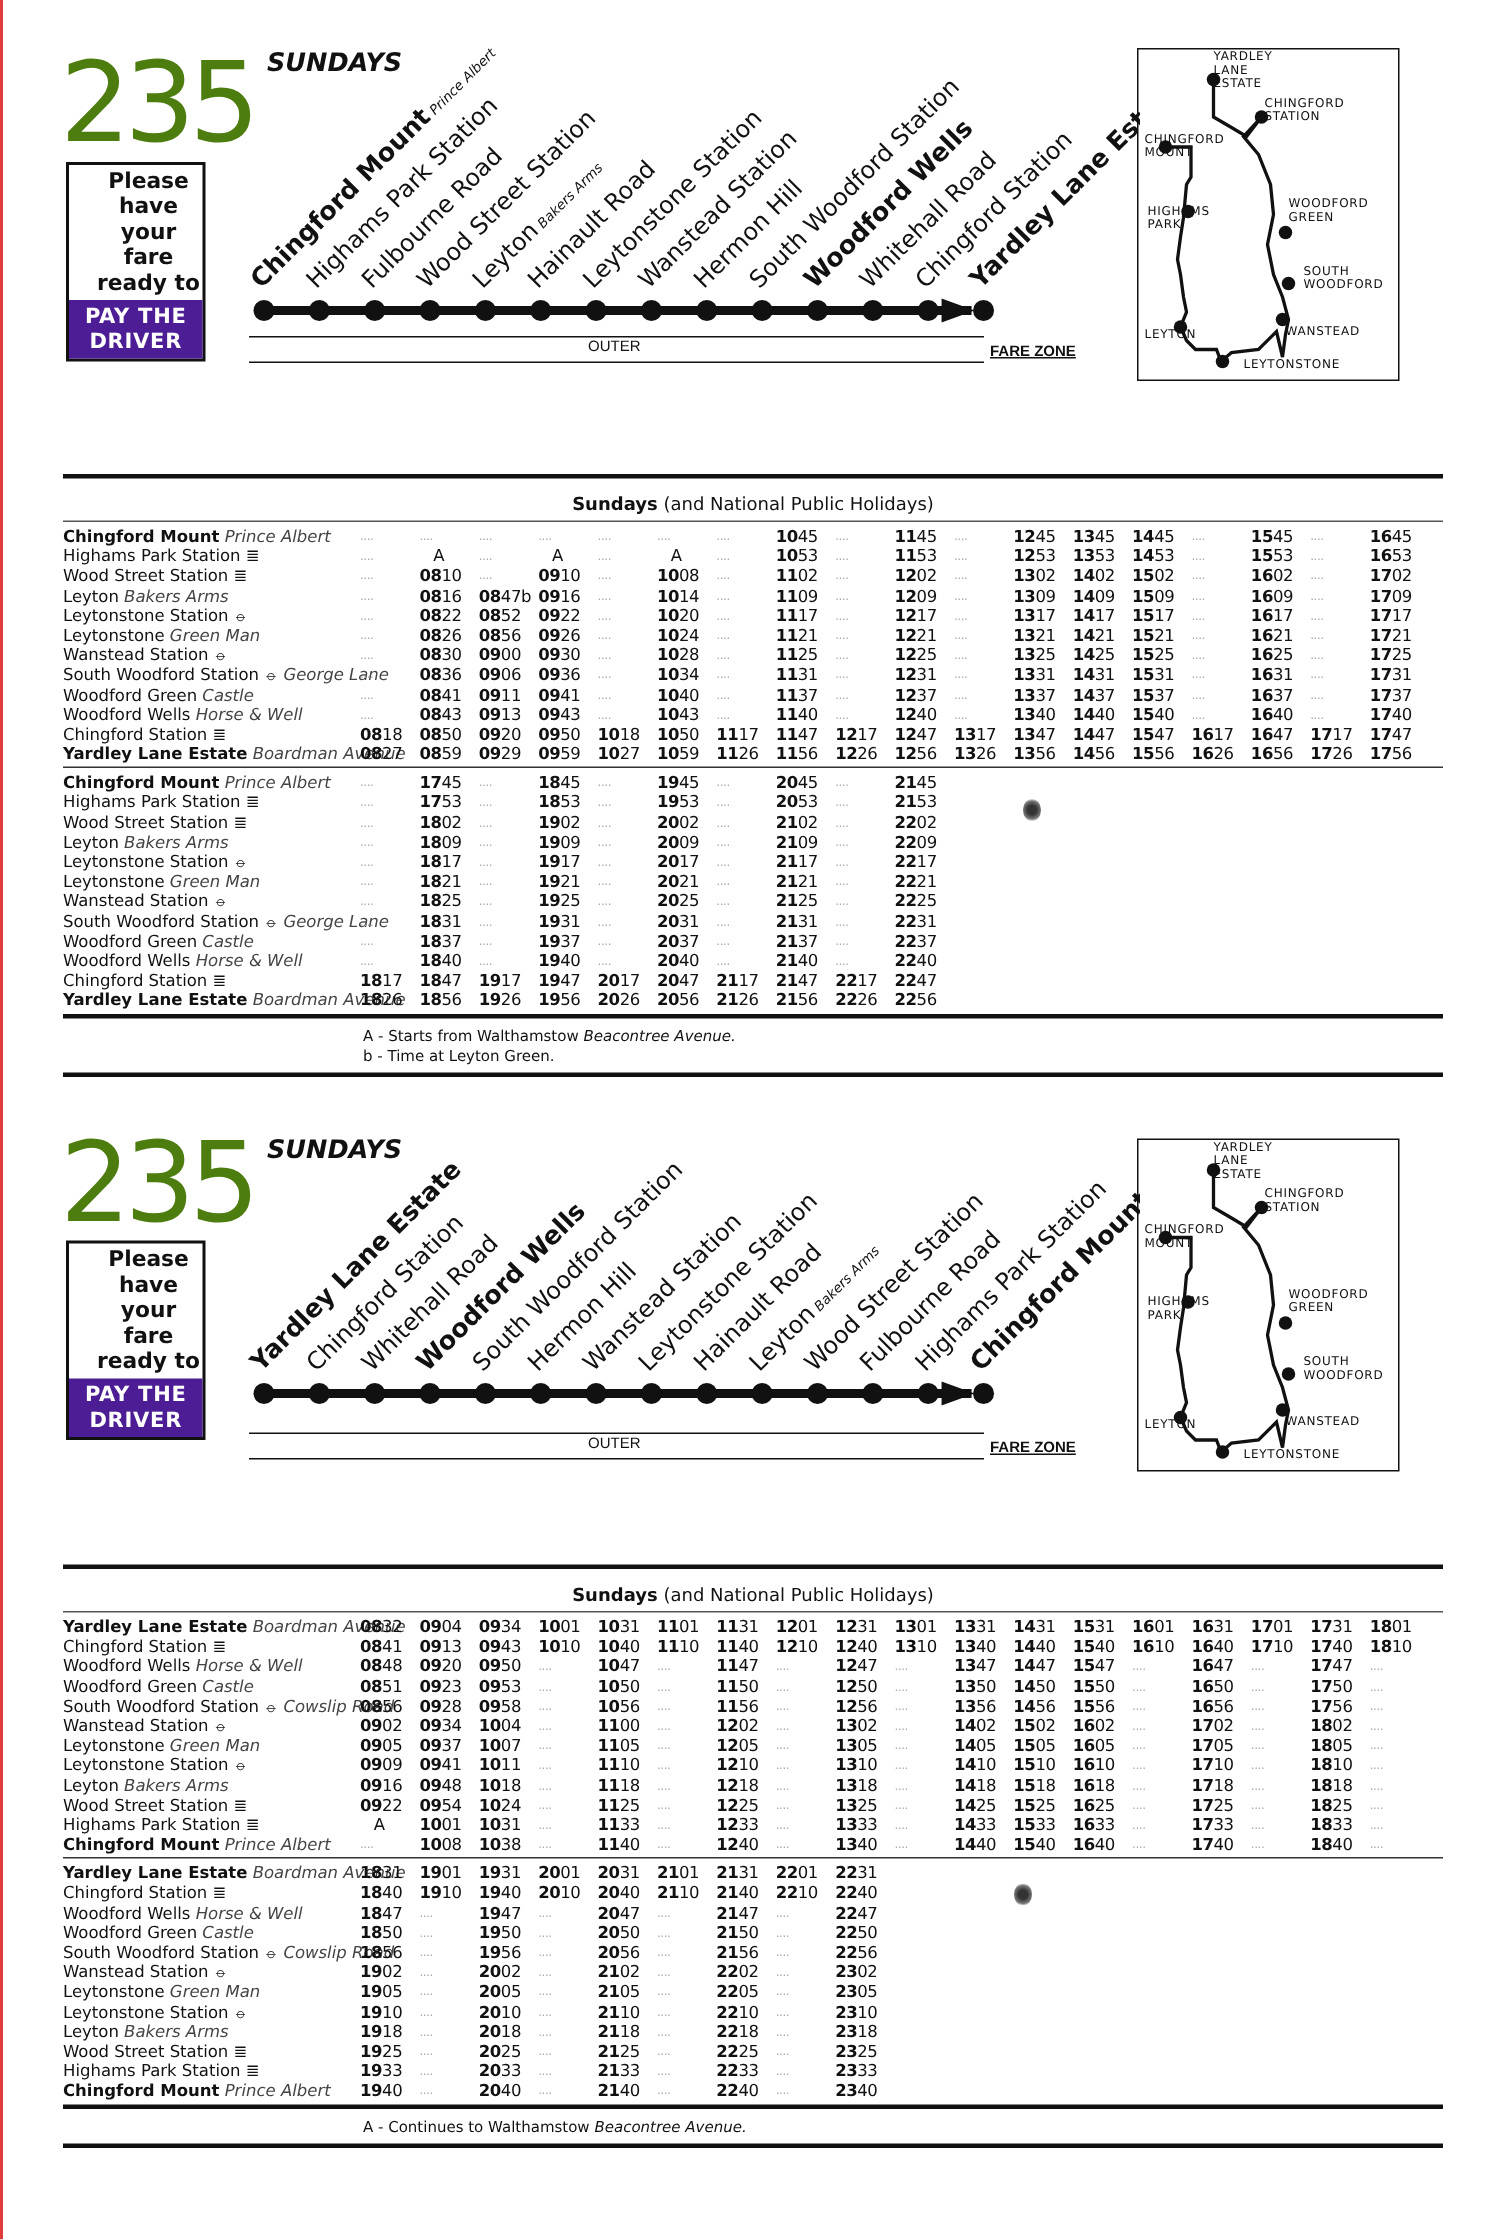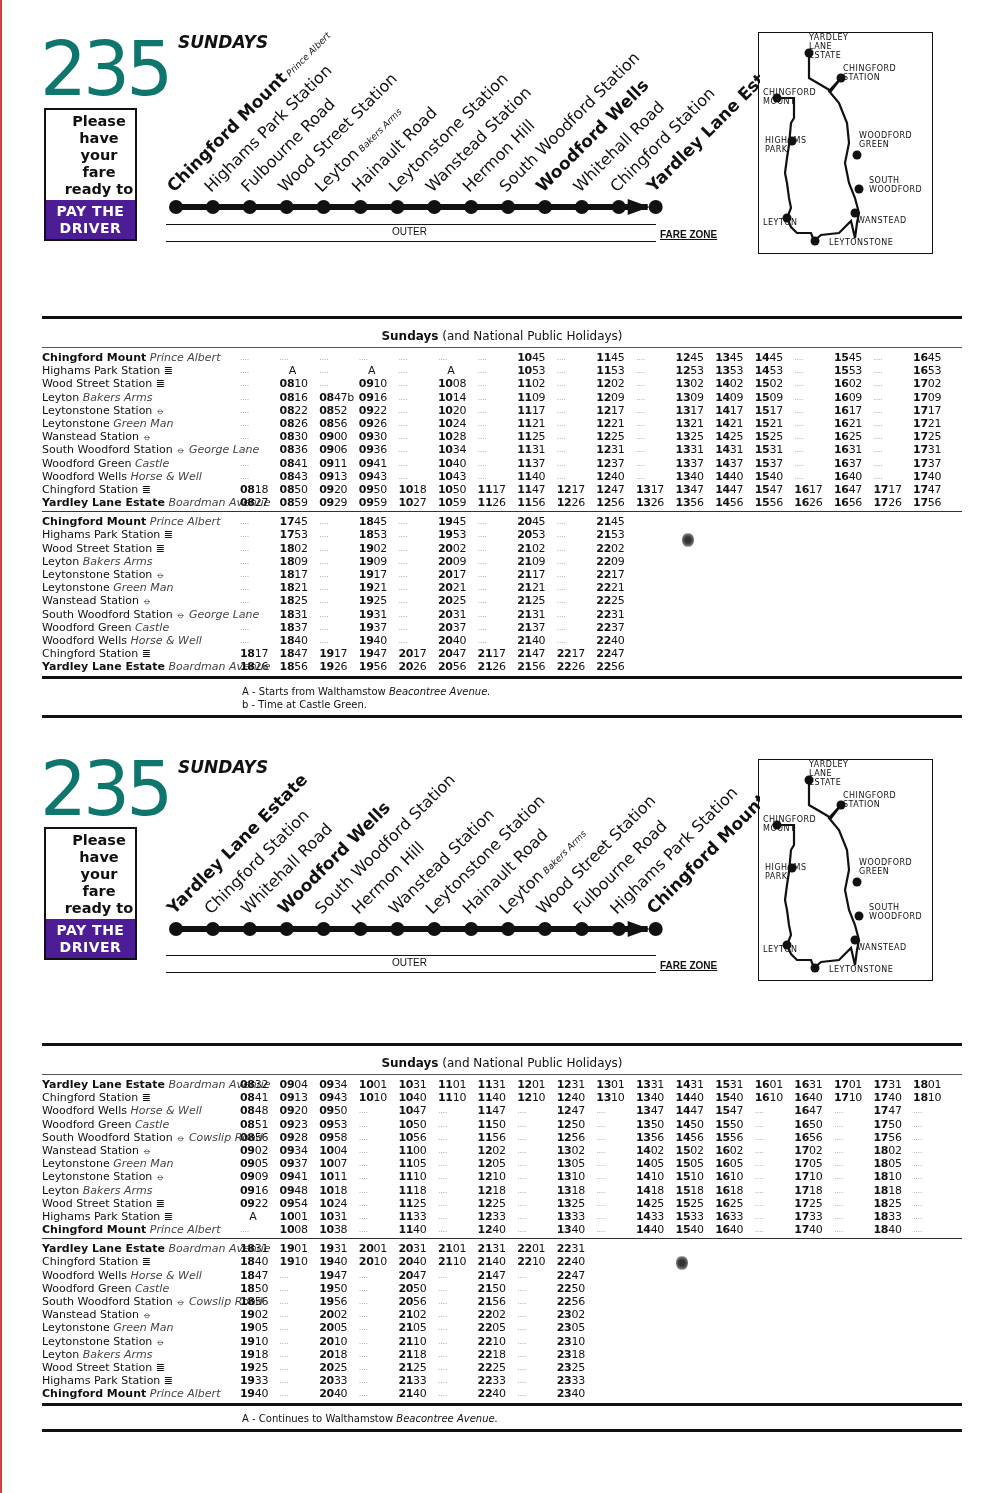--- a/index.html
+++ b/index.html
@@ -1,21 +1,21 @@
 <!DOCTYPE html>
 <html><head>
 <meta charset="utf-8">
 <style>
   * { box-sizing: border-box; margin: 0; padding: 0; }
   html, body { width: 1000px; height: 1493px; background: #fff; overflow: hidden; }
   body { position: relative; font-family: "DejaVu Sans", "Liberation Sans", sans-serif; color: #111; }
   .redline { position: absolute; left: 0; top: 0; width: 2px; height: 1493px; background: #e03a3a; }
 
   .section { position: absolute; left: 0; width: 1000px; }
-  .routenum { position: absolute; left: 40px; font-family: "DejaVu Sans", sans-serif; font-size: 74px; font-weight: 400; letter-spacing: -4px; line-height: 1; color: #0f766e; text-align: right; }
+  .routenum { position: absolute; left: 40px; font-family: "DejaVu Sans", sans-serif; font-size: 74px; font-weight: 400; letter-spacing: -4px; line-height: 1; color: #4d7c0f; text-align: right; }
   .daylabel { position: absolute; left: 178px; font-size: 17px; font-weight: bold; font-style: italic; }
   .farebox { position: absolute; left: 44px; width: 93px; border: 2px solid #111; text-align: center; }
   .farebox .top { font-size: 14.5px; font-weight: bold; line-height: 17px; padding: 3px 0 2px; margin-left: 17px; }
   .farebox .bot { background: #4c1d95; color: #fff; font-size: 14px; font-weight: bold; line-height: 17px; padding: 3px 0 2px; letter-spacing: 0.5px; }
 
   .stopsvg { position: absolute; left: 160px; }
   .fareline { position: absolute; left: 166px; width: 490px; height: 18px; border-top: 1.5px solid #111; border-bottom: 1.5px solid #111; }
   .fareline span { position: absolute; left: 226px; top: 1px; font-size: 10px; font-weight: normal; font-family: "Liberation Sans", sans-serif; }
   .farezone { position: absolute; left: 660px; font-size: 10px; font-weight: bold; font-family: "Liberation Sans", sans-serif; text-decoration: underline; }
 
@@ -530,21 +530,21 @@
           <div class="cell"><span class="h">20</span>26</div>
           <div class="cell"><span class="h">20</span>56</div>
           <div class="cell"><span class="h">21</span>26</div>
           <div class="cell"><span class="h">21</span>56</div>
           <div class="cell"><span class="h">22</span>26</div>
           <div class="cell"><span class="h">22</span>56</div>
         </div>
       </div>
     <div class="notes">
         <div>A - Starts from Walthamstow <i>Beacontree Avenue.</i></div>
-        <div>b - Time at Castle Green.</div>
+        <div>b - Time at Leyton Green.</div>
       </div>
     <div class="endrule"></div>
   </div>
   <div class="smudge" style="left:682px;top:532px;"></div>
 </div>
 
 <div class="section" id="sec-in" style="top:727px;height:766px;">
   <div class="routenum" style="top:25px;">235</div>
   <div class="daylabel" style="top:30px;">SUNDAYS</div>
   <div class="farebox" style="top:100px;">

